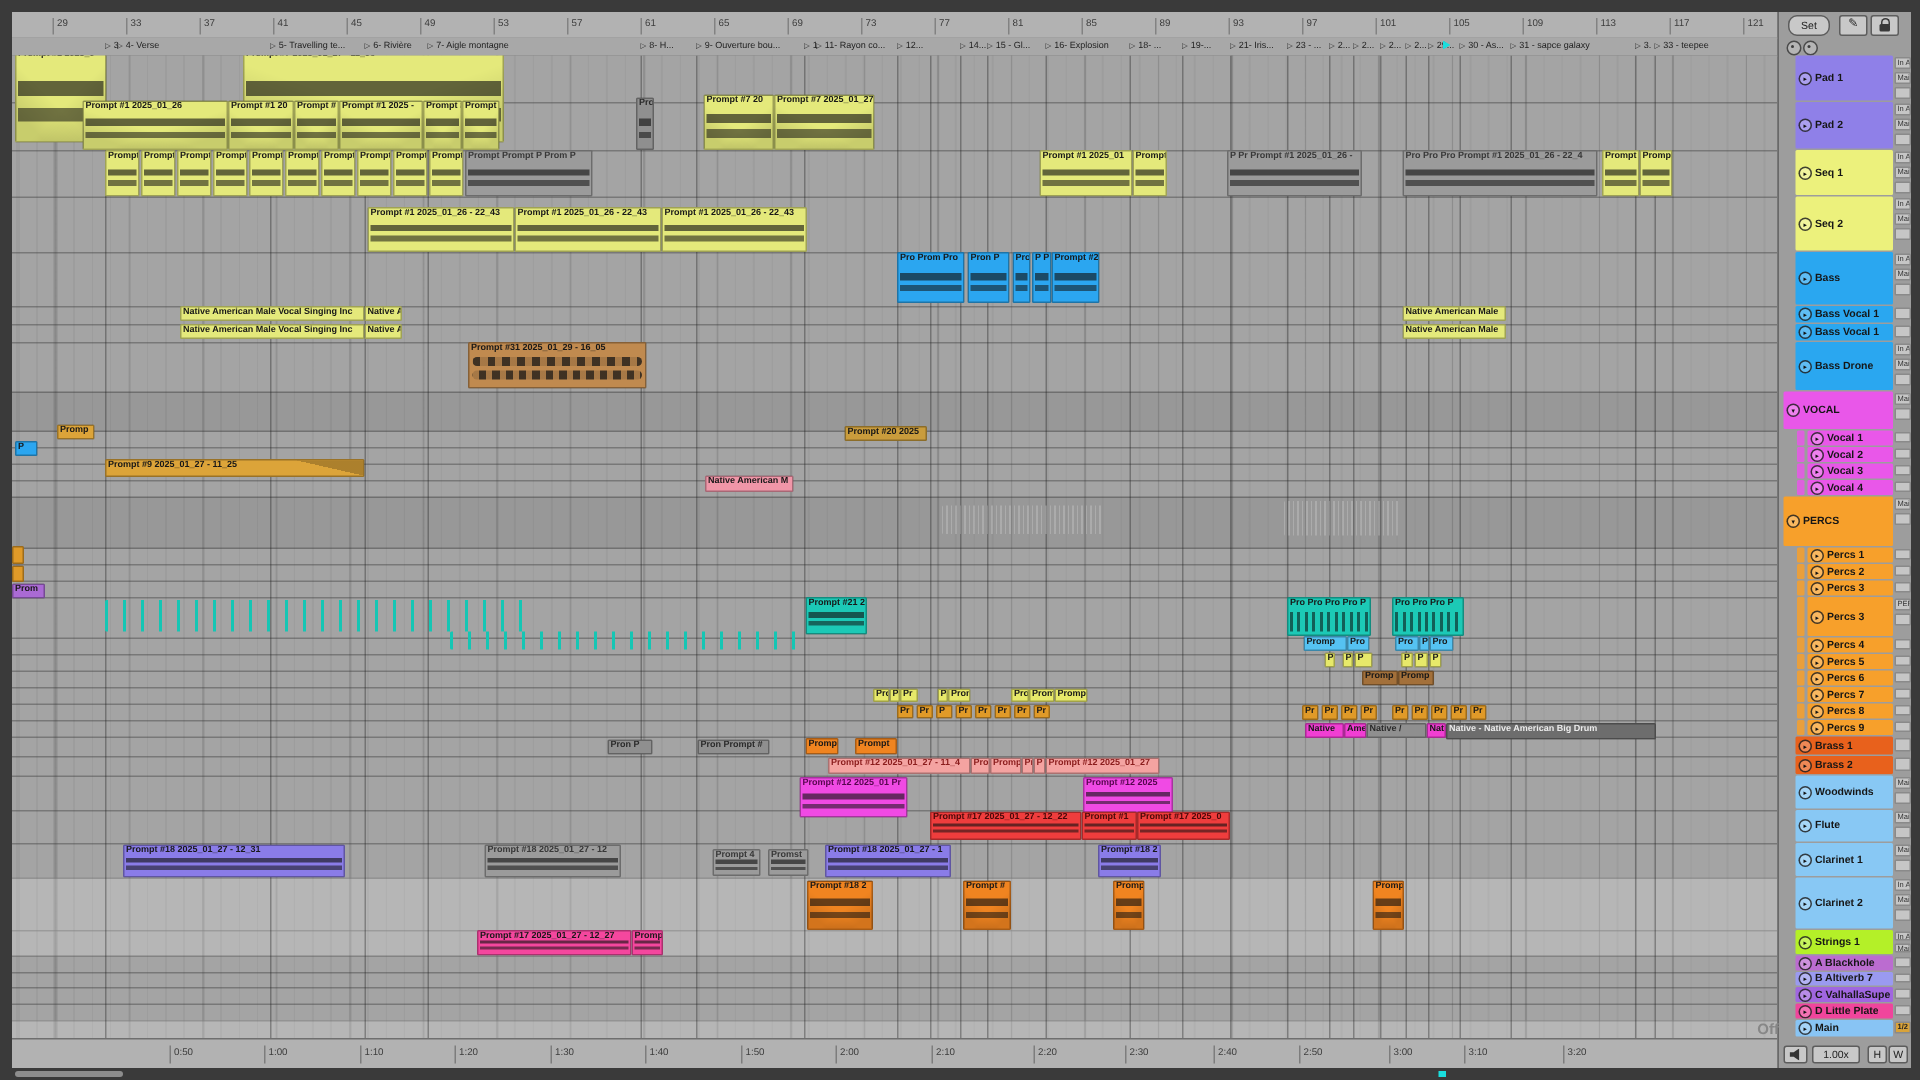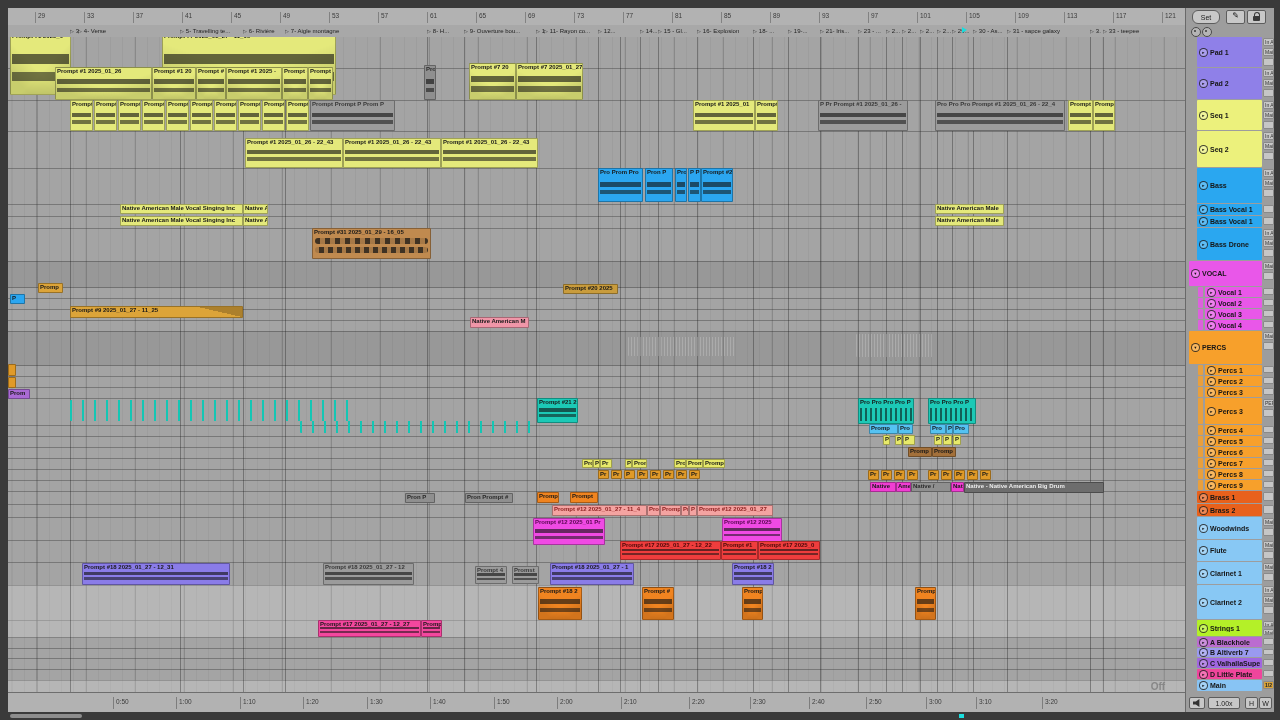--- a/index.html
+++ b/index.html
@@ -56,21 +56,21 @@
   .btn{box-sizing:border-box;background:#c8c8c8;border:1px solid #5d5d5d;border-radius:2px;font-size:7px;color:#222;display:flex;align-items:center;justify-content:center}
   #set-btn{left:1192px;top:10px;width:26px;height:12px;border-radius:6px;background:#c8c8c8;border:1px solid #5d5d5d;font-size:7px;color:#222;display:flex;align-items:center;justify-content:center}
   #pencil-btn{left:1226px;top:10px;width:17px;height:12px;font-size:8px;line-height:10px;text-align:center;background:#c8c8c8;border:1px solid #5d5d5d;border-radius:2px;color:#222}
   #lock-btn{left:1247px;top:10px;width:17px;height:12px;background:#c8c8c8;border:1px solid #5d5d5d;border-radius:2px;display:flex;align-items:center;justify-content:center}
   .lock{position:relative;width:7px;height:5px;background:#3a3a3a;border-radius:1px;margin-top:3px}
   .lock::before{content:"";position:absolute;top:-4px;left:1px;width:4px;height:4px;border:1px solid #3a3a3a;border-bottom:none;border-radius:3px 3px 0 0}
   .circ{width:8px;height:8px;border:1px solid #4a4a4a;border-radius:50%;background:#b5b5b5}
   .circ::after{content:"";position:absolute;left:2px;top:2px;width:2px;height:2px;border-radius:50%;background:#3c3c3c}
   #marker-prev{left:1191px;top:27px}
   #marker-next{left:1202px;top:27px}
-  #off-label{left:1130px;top:681px;width:56px;text-align:center;font-size:10px;font-weight:700;color:#878787}
+  #off-label{left:1130px;top:681px;width:56px;text-align:right;font-size:10px;font-weight:700;color:#878787}
   #spk-btn{left:1189px;top:697px;width:16px;height:12px}
   .spk{width:8px;height:8px;background:#333;clip-path:polygon(0 32%,35% 32%,80% 0,80% 100%,35% 68%,0 68%)}
   #speed-btn{left:1208px;top:697px;width:32px;height:12px}
   #h-btn{left:1245px;top:697px;width:13px;height:12px}
   #w-btn{left:1259px;top:697px;width:13px;height:12px}
   #cue-marker-top{left:962px;top:27px;width:5px;height:6px;background:#19dede;clip-path:polygon(0 0,100% 50%,0 100%)}
   #cue-marker-bottom{left:959px;top:714px;width:5px;height:4px;background:#19dede}
 </style>
 </head>
 <body>

